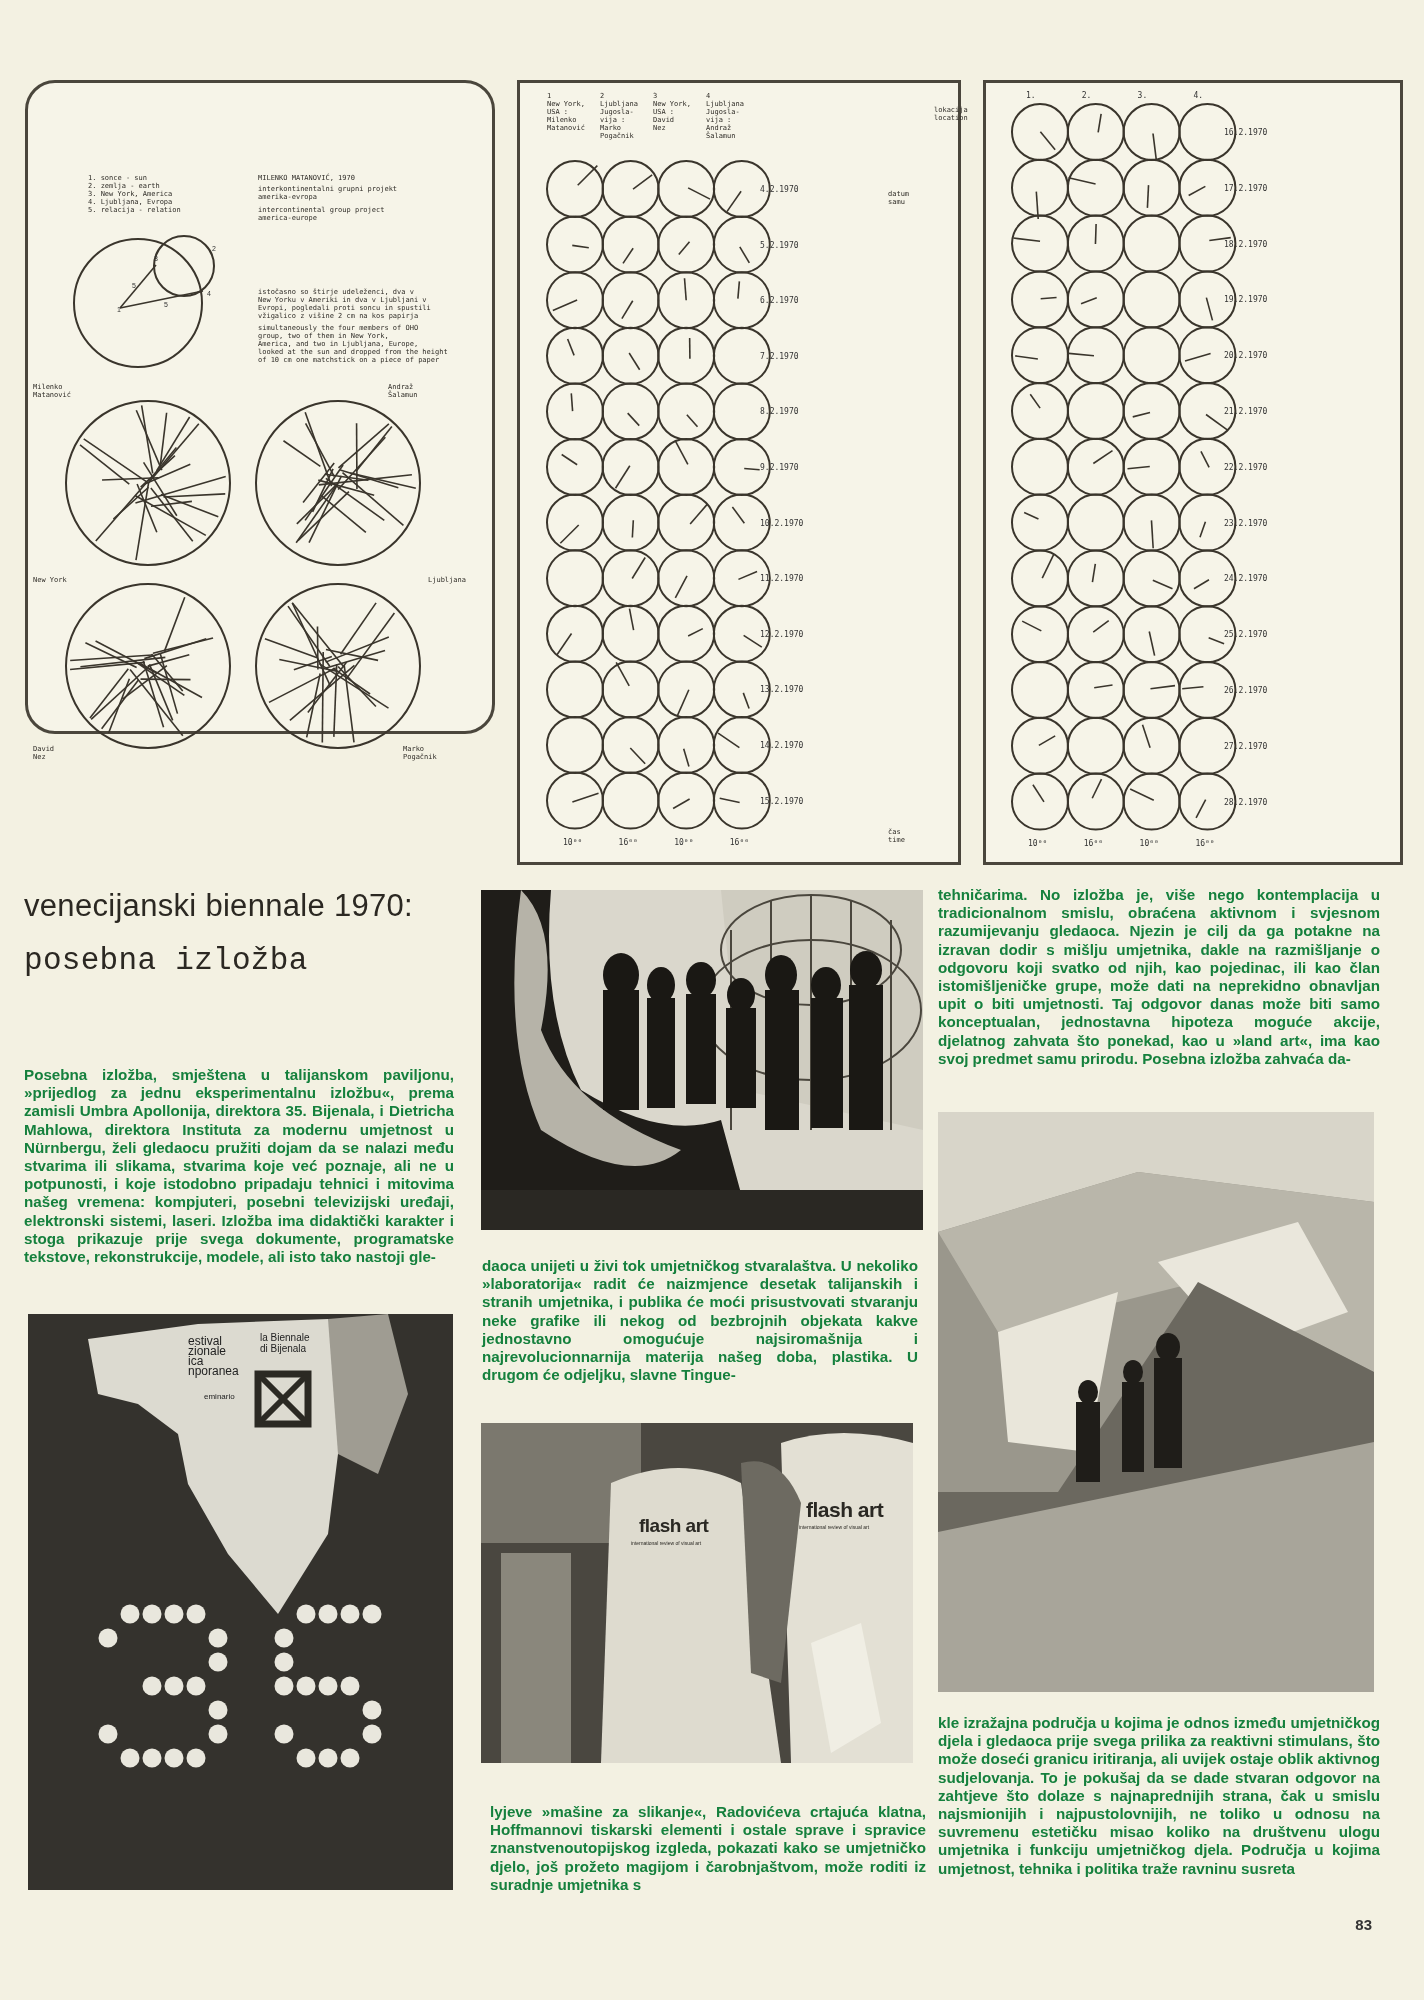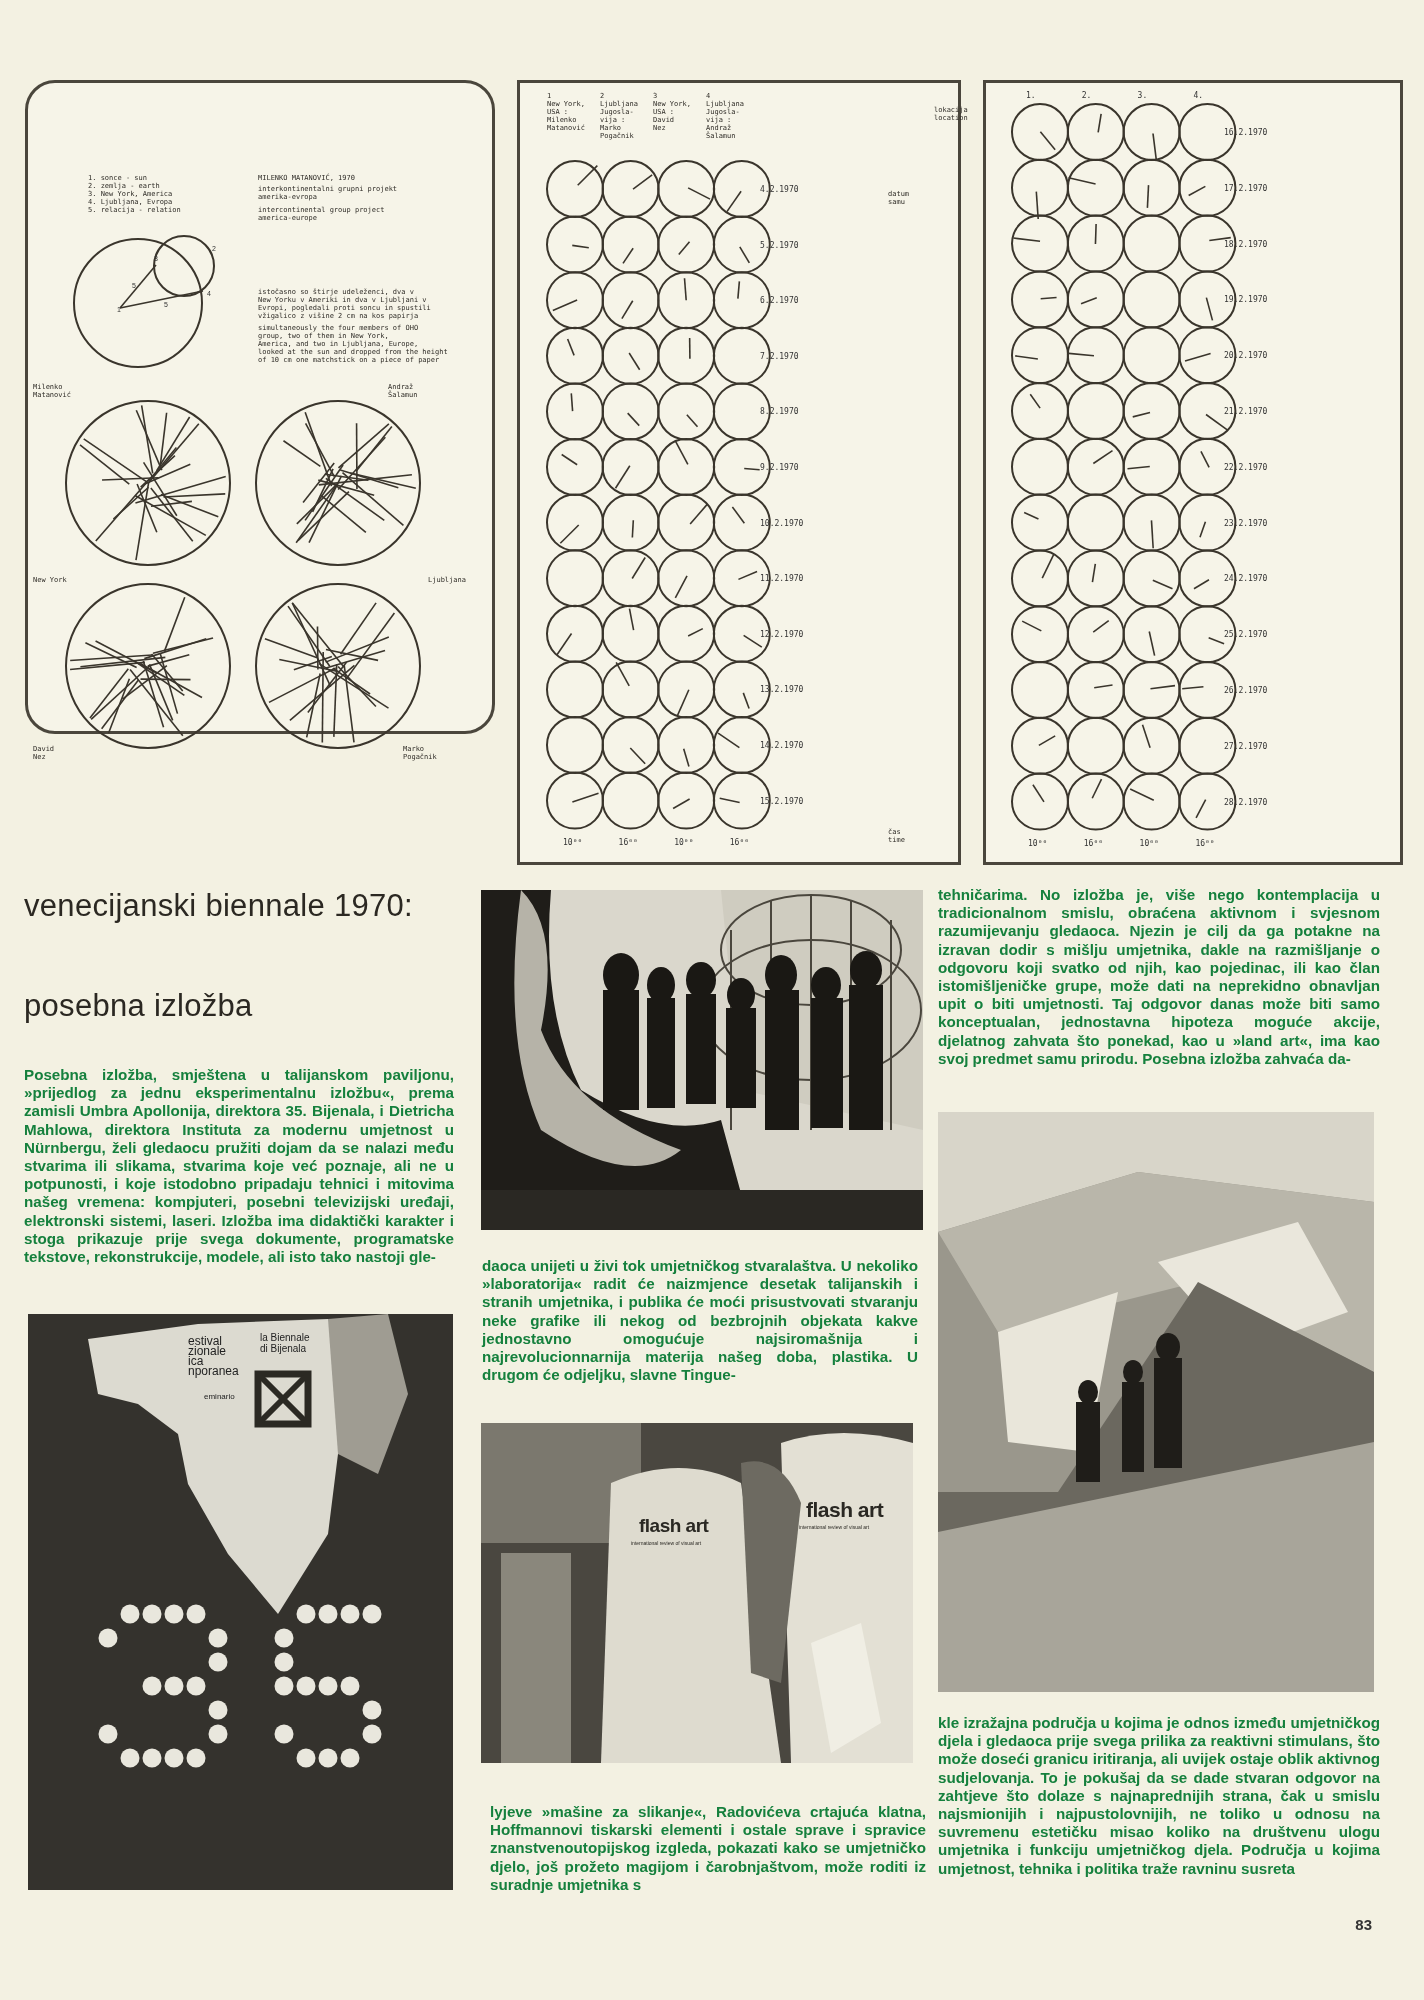--- a/index.html
+++ b/index.html
@@ -620,21 +620,21 @@
       </g>
       <text x="238" y="721.5999999999999" font-size="8" fill="#333" font-family="DejaVu Sans Mono, monospace">28.2.1970</text>
       <text x="42" y="762.5999999999999" font-size="8" fill="#333" font-family="DejaVu Sans Mono, monospace">10⁰⁰</text>
       <text x="97.8" y="762.5999999999999" font-size="8" fill="#333" font-family="DejaVu Sans Mono, monospace">16⁰⁰</text>
       <text x="153.6" y="762.5999999999999" font-size="8" fill="#333" font-family="DejaVu Sans Mono, monospace">10⁰⁰</text>
       <text x="209.39999999999998" y="762.5999999999999" font-size="8" fill="#333" font-family="DejaVu Sans Mono, monospace">16⁰⁰</text>
     </svg>
 </div>
 
 <div class="title" style="top:888px;">venecijanski biennale 1970:</div>
-<div class="title" style="top:988px;">posebna izložba</div>
+<div class="title" style="top:943px;font-family:Liberation Mono, monospace;">posebna izložba</div>
 
 <div class="col" style="left:24px; top:1066px; width:430px;">Posebna izložba, smještena u talijanskom paviljonu, »prijedlog za jednu eksperimentalnu izložbu«, prema zamisli Umbra Apollonija, direktora 35. Bijenala, i Dietricha Mahlowa, direktora Instituta za modernu umjetnost u Nürnbergu, želi gledaocu pružiti dojam da se nalazi među stvarima ili slikama, stvarima koje već poznaje, ali ne u potpunosti, i koje istodobno pripadaju tehnici i mitovima našeg vremena: kompjuteri, posebni televizijski uređaji, elektronski sistemi, laseri. Izložba ima didaktički karakter i stoga prikazuje prije svega dokumente, programatske tekstove, rekonstrukcije, modele, ali isto tako nastoji gle-</div>
 
 <div class="photo" style="left:28px; top:1314px; width:425px; height:576px; background:#3a3833;">
   <svg width="425" height="576" viewBox="0 0 425 576" style="position:absolute;left:0;top:0;">
     <rect x="0" y="0" width="425" height="576" fill="#34322d"></rect>
     <polygon points="60,25 170,10 300,5 330,30 310,140 300,220 250,300 200,240 160,170 150,120 110,90 70,80" fill="#dcdad0"></polygon>
     <polygon points="300,5 360,0 380,80 350,160 310,140" fill="#9f9c92"></polygon>
     <rect x="230" y="60" width="50" height="50" fill="none" stroke="#2b2923" stroke-width="7"></rect>
     <line x1="233" y1="63" x2="277" y2="107" stroke="#2b2923" stroke-width="6"></line>

